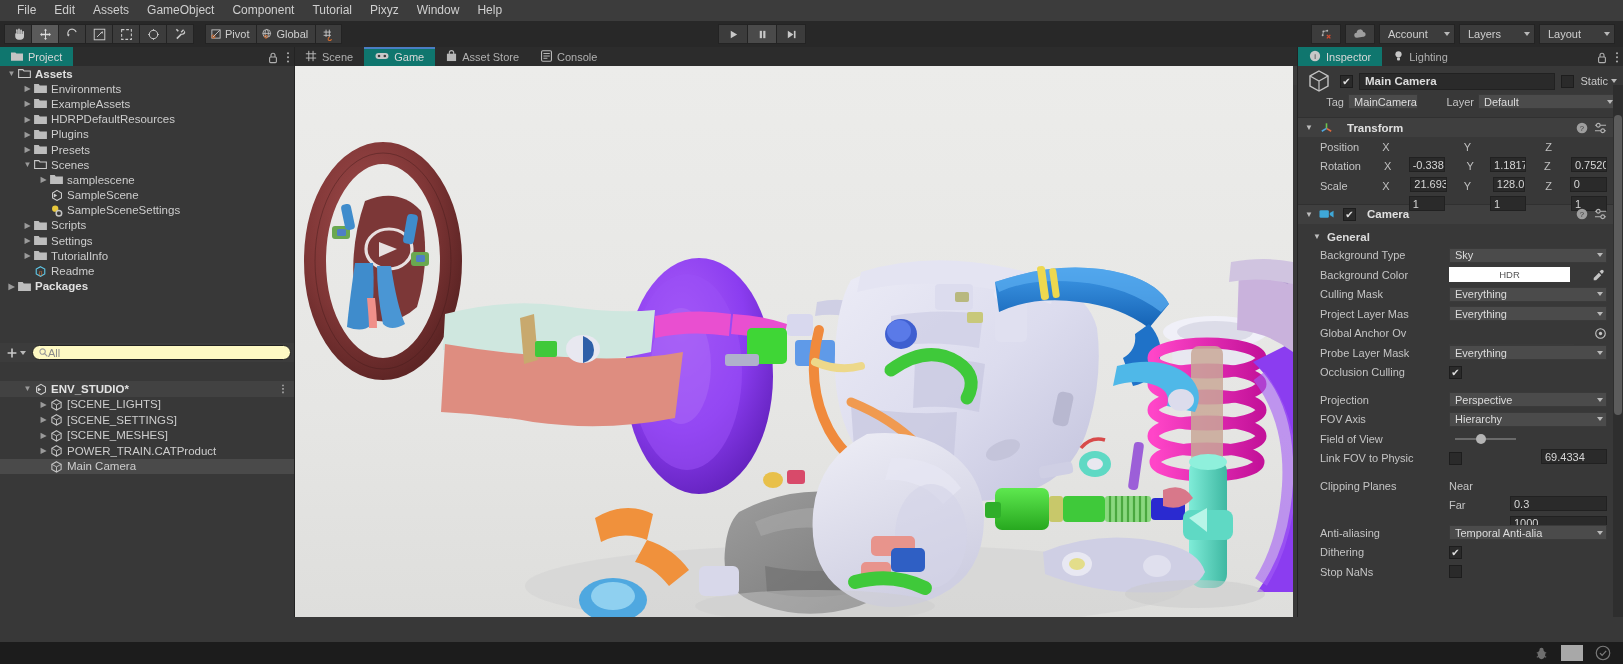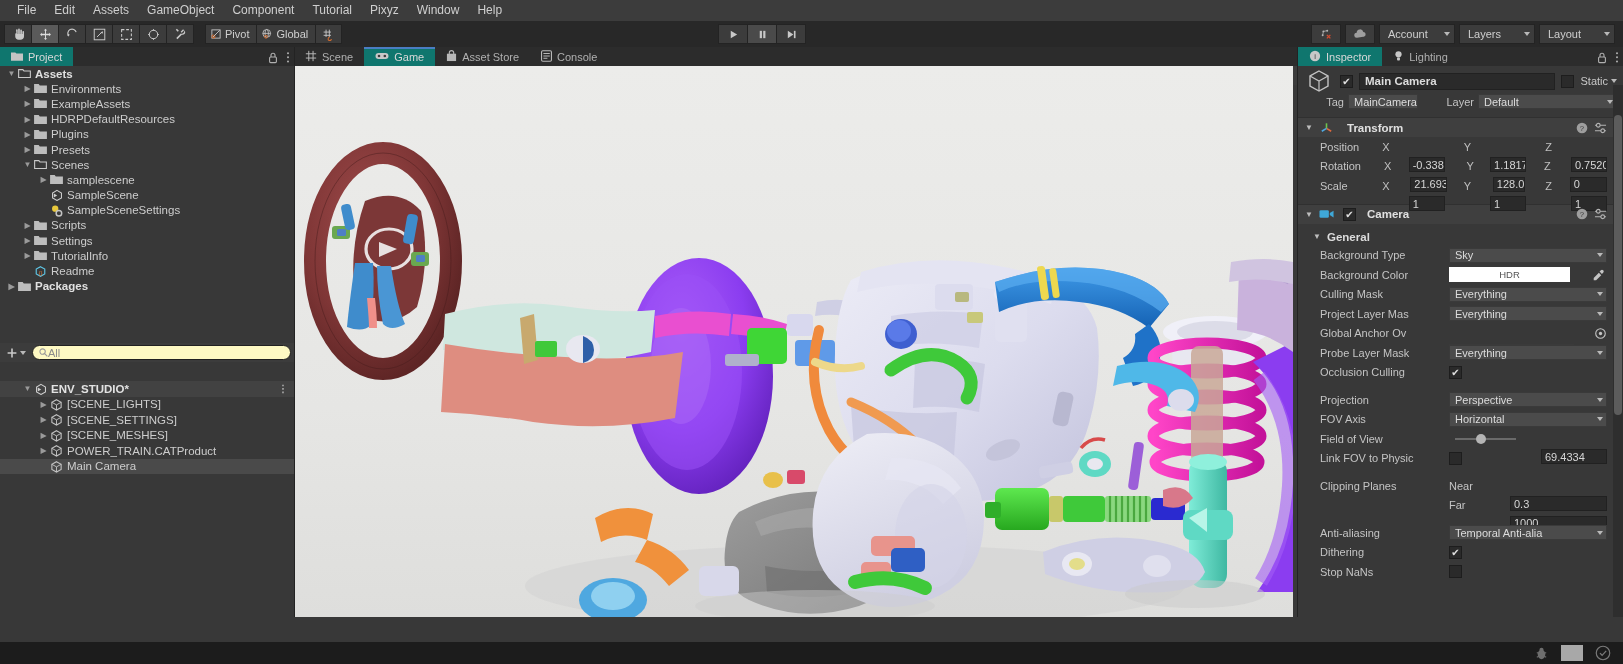--- a/index.html
+++ b/index.html
@@ -1036,21 +1036,21 @@
             <div class="prow">
               <span class="pname">Projection</span>
               <span class="dd" style="flex:1">
                 <span>Perspective</span>
                 <span class="caret"></span>
               </span>
             </div>
             <div class="prow">
               <span class="pname">FOV Axis</span>
               <span class="dd" style="flex:1">
-                <span>Horizontal</span>
+                <span>Hierarchy</span>
                 <span class="caret"></span>
               </span>
             </div>
             <div class="prow">
               <span class="pname">Field of View</span>
               <span style="flex:1;display:flex;align-items:center;padding:0 6px">
                 <span style="position:relative;width:100%;height:2px;background:#6a6a6a">
                   <span style="position:absolute;left:35%;top:-4px;width:10px;height:10px;border-radius:50%;background:#b4b4b4"></span>
                 </span>
               </span>

